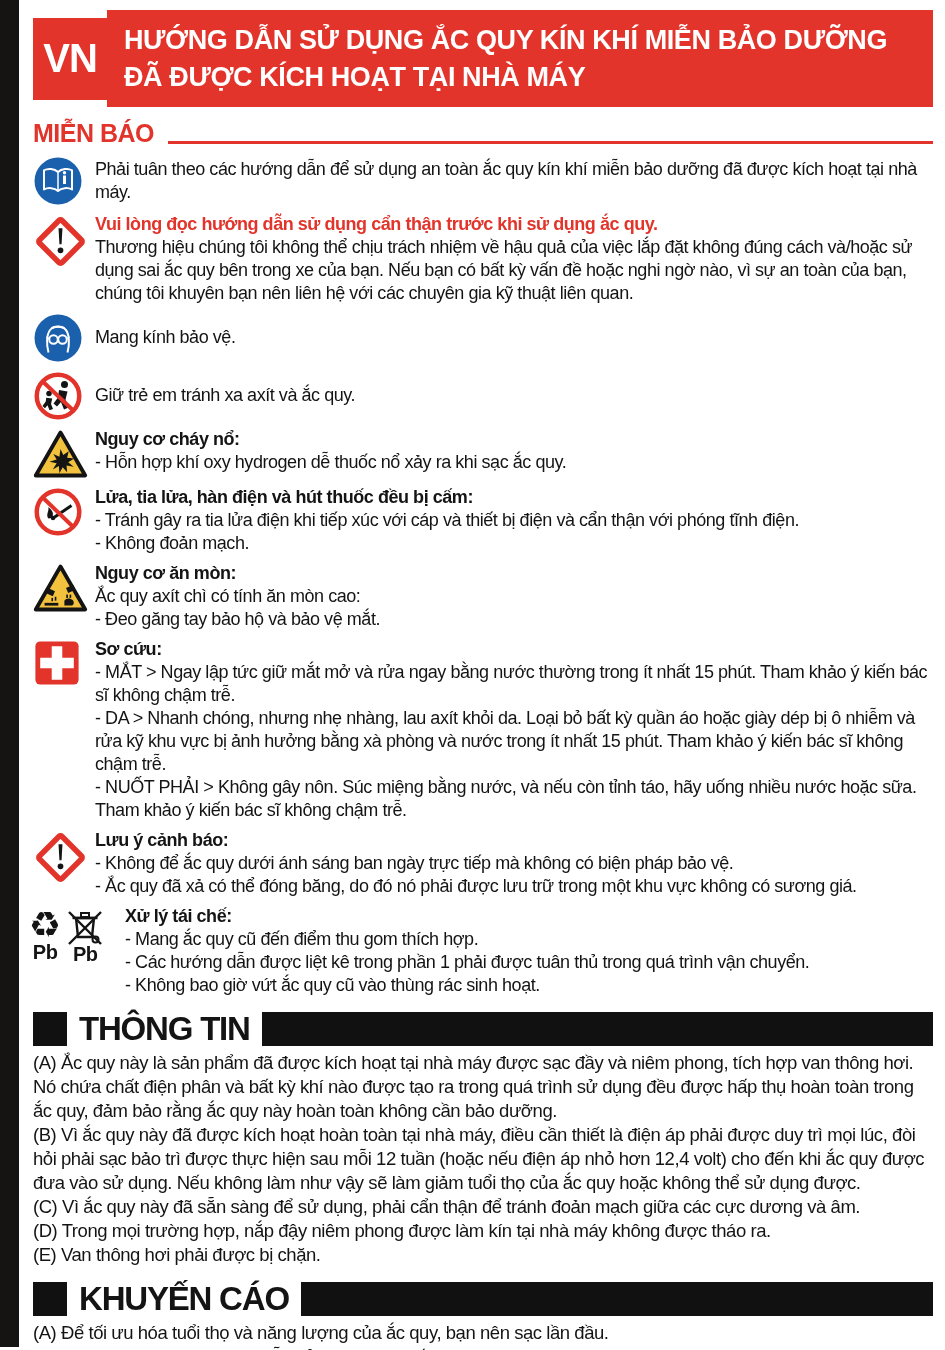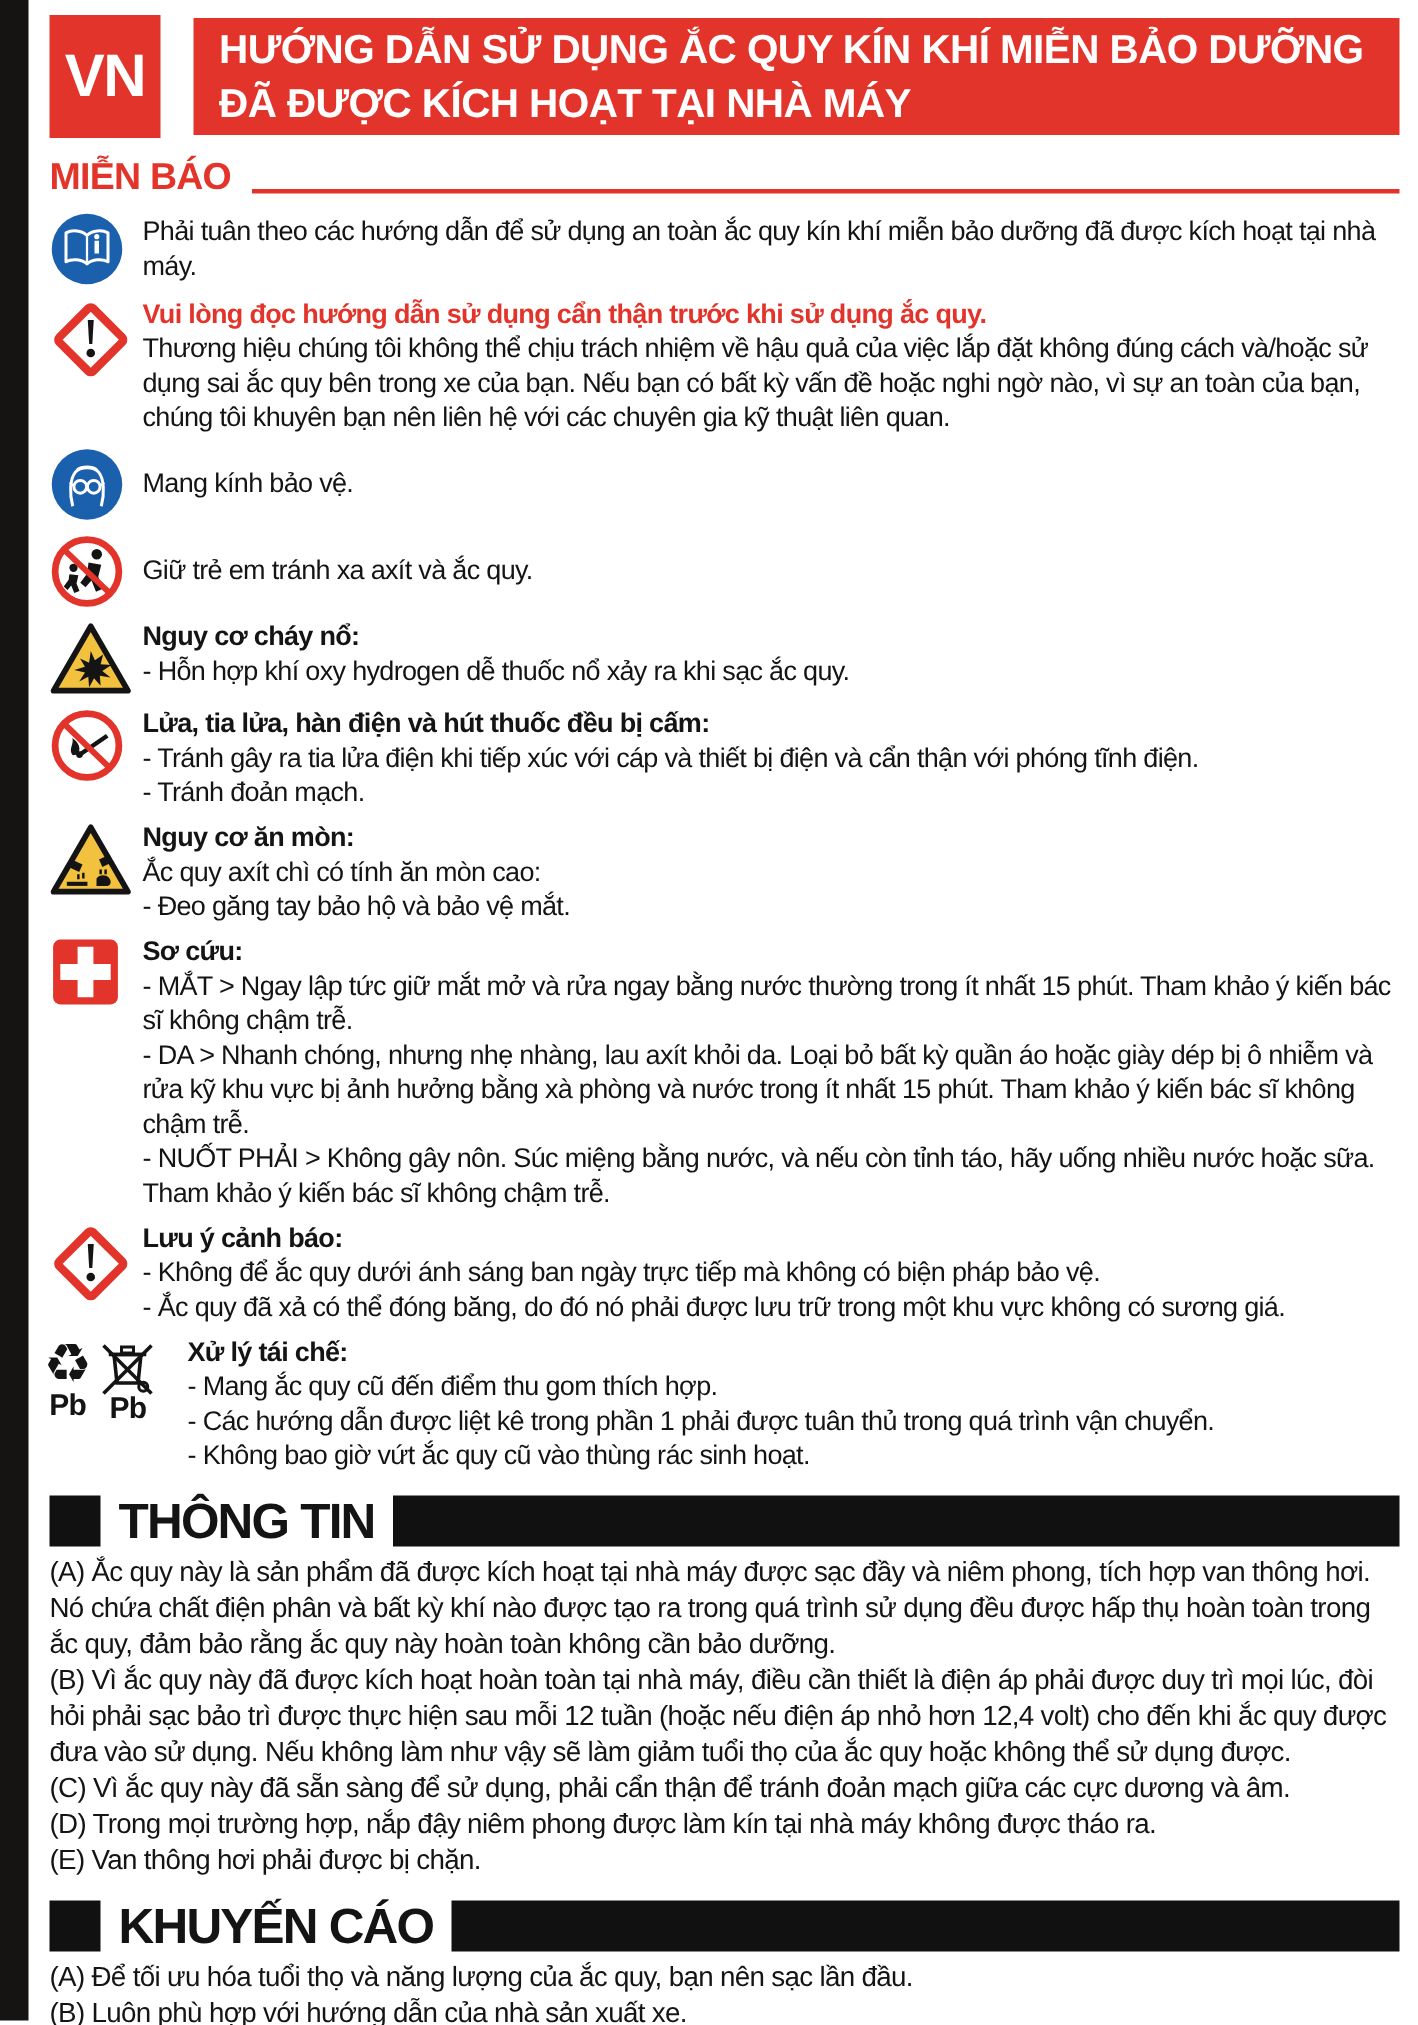--- a/index.html
+++ b/index.html
@@ -2,24 +2,24 @@
 <html lang="vi" style="--red: #e2342a; --blue: #1a60ad; --yellow: #f2c13d;"><head>
 <meta charset="utf-8">
 <style>
   html,body{margin:0;padding:0;background:#fff;}
   .page{position:relative;width:945px;height:1350px;background:#fff;overflow:hidden;
         font-family:"Liberation Sans","DejaVu Sans",sans-serif;color:#141414;}
   .left-bar{position:absolute;left:0;top:0;width:19px;height:1347px;background:#161412;}
   .content{margin-left:33px;margin-right:12px;}
 
   
-  .header{display:flex;align-items:center;gap:22px;padding-top:10px;}
+  .header{display:flex;align-items:center;gap:0;padding-top:10px;}
   .vn-box{width:74px;height:82px;background:var(--red);color:#fff;display:flex;align-items:center;
           justify-content:center;font-size:40px;font-weight:800;letter-spacing:-1px;flex:none;}
-  .banner{flex:1;height:78px;background:var(--red);color:#fff;display:flex;flex-direction:column;
+  .banner{flex:1;height:97px;background:var(--red);color:#fff;display:flex;flex-direction:column;
           justify-content:center;padding-left:17px;font-size:27px;font-weight:800;
           letter-spacing:-0.4px;line-height:1.34;}
 
   
   .warn-head{margin-top:12px;display:flex;align-items:flex-end;color:var(--red);
              font-size:25px;font-weight:800;letter-spacing:-0.5px;}
   .warn-rule{flex:1;border-bottom:3px solid var(--red);margin-left:14px;margin-bottom:4px;}
 
   
   .witem{display:flex;align-items:flex-start;margin-top:7px;}
@@ -145,21 +145,21 @@
    <circle cx="50" cy="50" r="42.5" fill="#fff" style="stroke:var(--red)" stroke-width="9"></circle>
    <line x1="42" y1="61" x2="77" y2="37" stroke="#141414" stroke-width="6"></line>
    <circle cx="40" cy="62" r="4.5" fill="#141414"></circle>
    <path d="M31 63 C24.5 55 33 48.5 30.5 40 C38.5 45.5 43 54 37.5 62 Z" fill="#141414"></path>
    <line x1="20.5" y1="22" x2="79.5" y2="79" style="stroke:var(--red)" stroke-width="8"></line>
             </svg>
           </div>
           <div class="wtext">
             <div class="wtitle">Lửa, tia lửa, hàn điện và hút thuốc đều bị cấm:</div>
             <div>- Tránh gây ra tia lửa điện khi tiếp xúc với cáp và thiết bị điện và cẩn thận với phóng tĩnh điện.</div>
-            <div>- Tránh đoản mạch.</div>
+            <div>- Không đoản mạch.</div>
           </div>
         </div>
         <div class="witem">
           <div class="icon-cell">
             <svg class="isvg tri" viewBox="0 0 100 90">
    <path d="M50 6 L95 84 L5 84 Z" style="fill:var(--yellow)" stroke="#141414" stroke-width="7" stroke-linejoin="round"></path>
    <path d="M27 45 l13 6 -4 9 -13 -6 z" fill="#141414"></path>
    <path d="M60 45 l13 -6 4 9 -13 6 z" fill="#141414"></path>
    <line x1="35" y1="63" x2="35" y2="69" stroke="#141414" stroke-width="3"></line>
    <line x1="41" y1="61" x2="41" y2="68" stroke="#141414" stroke-width="3"></line>

